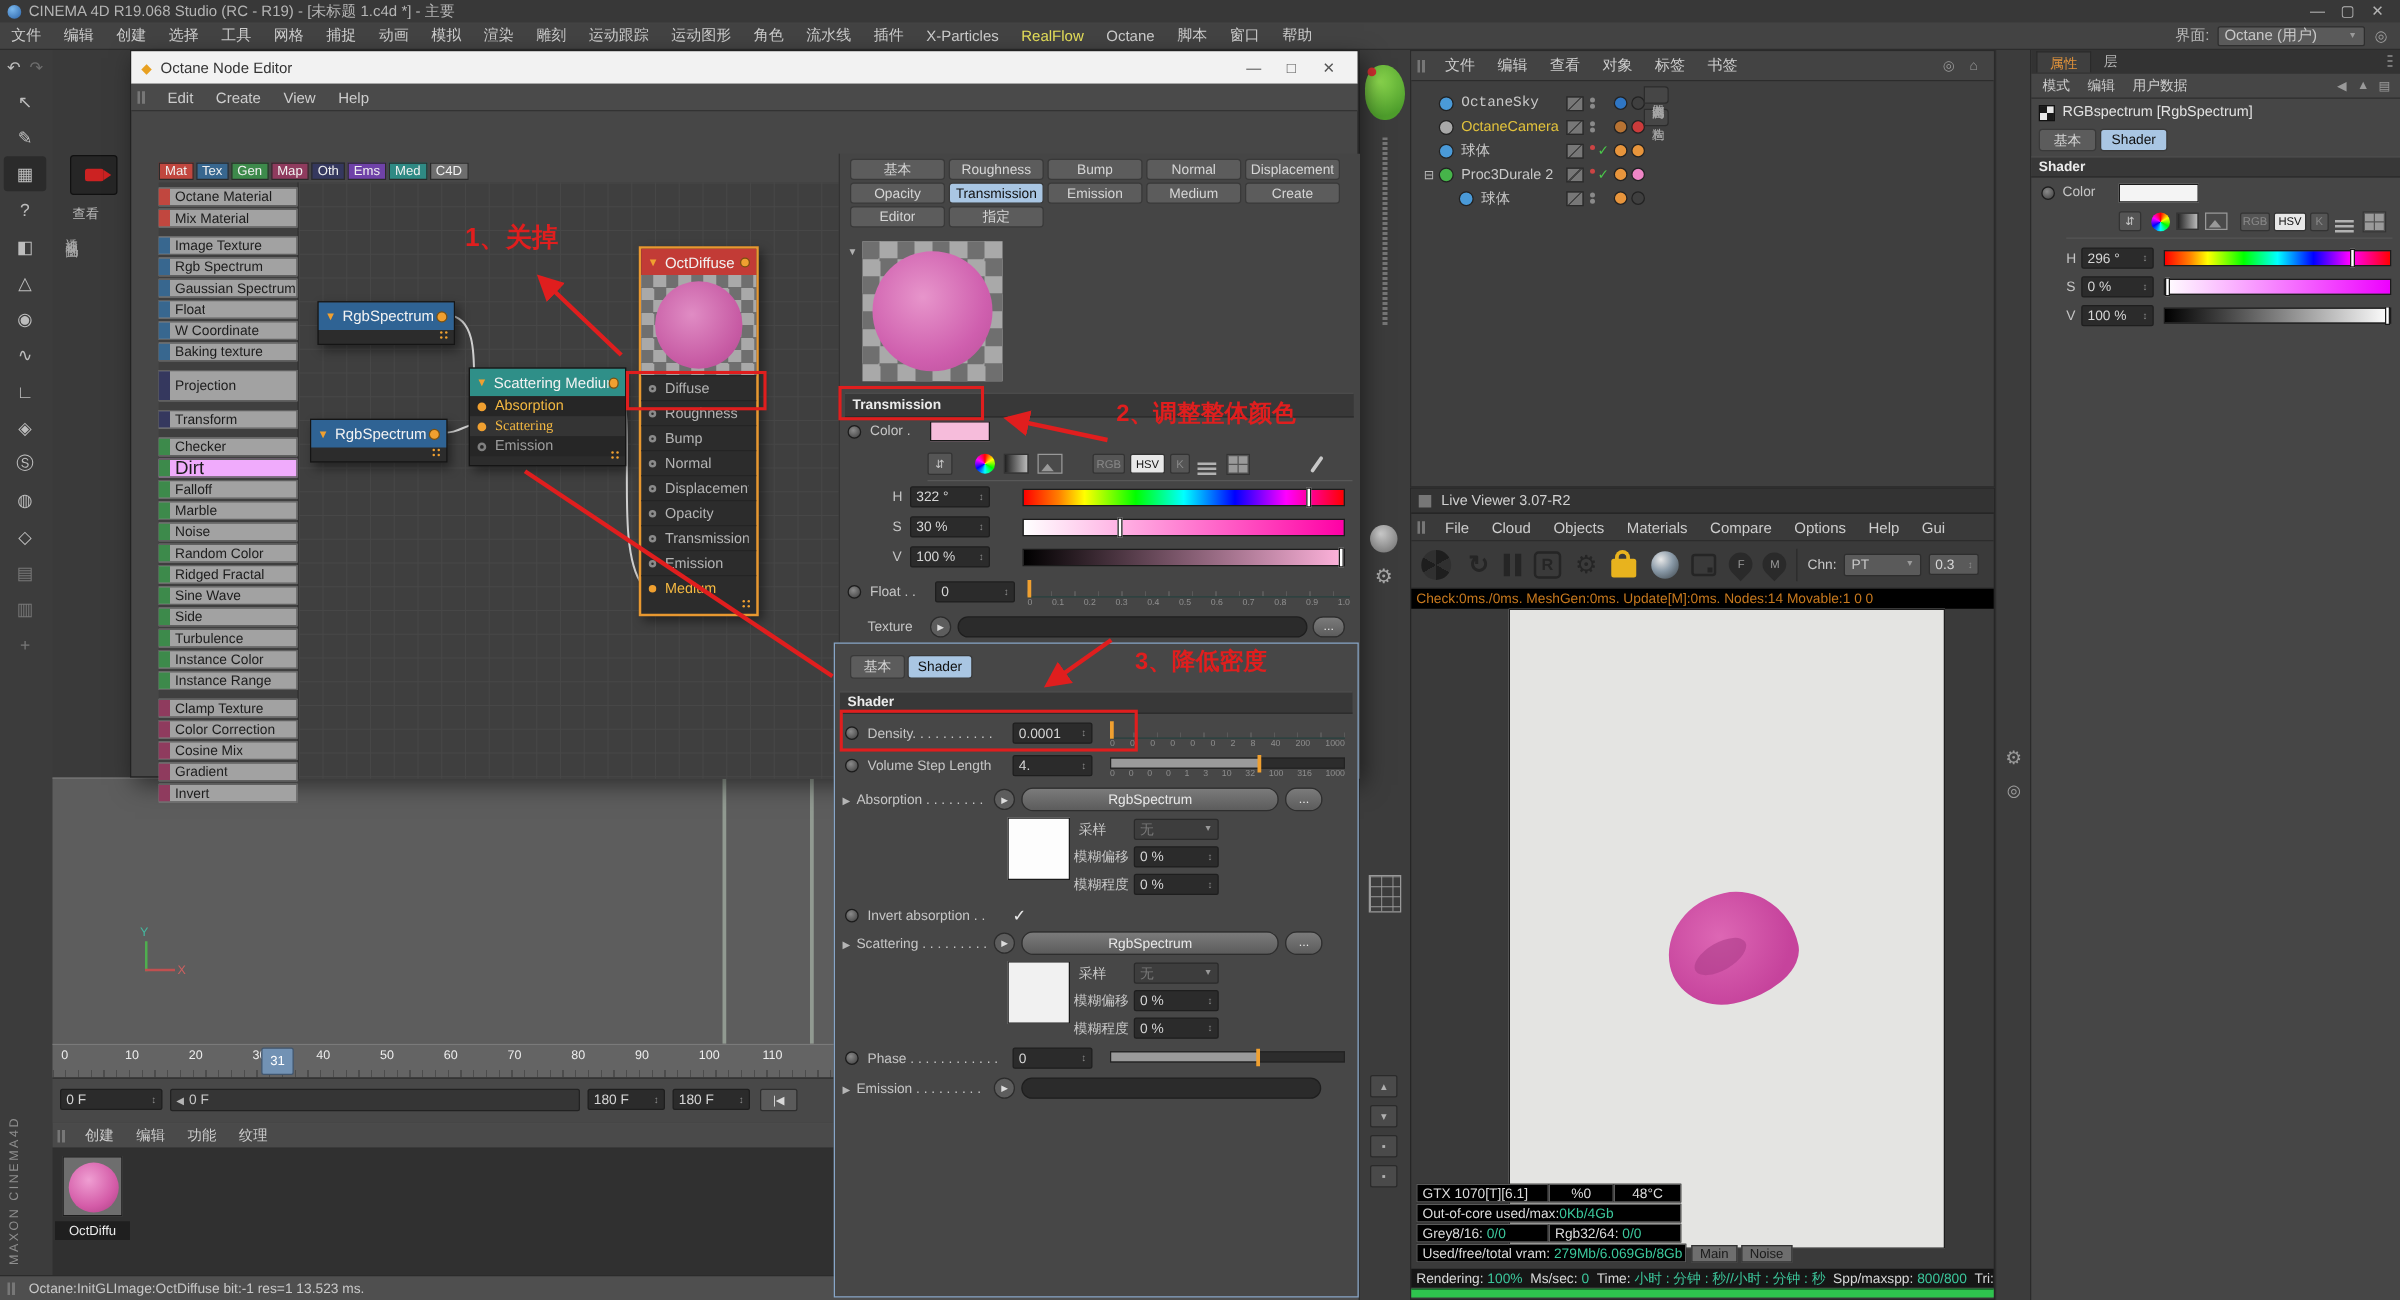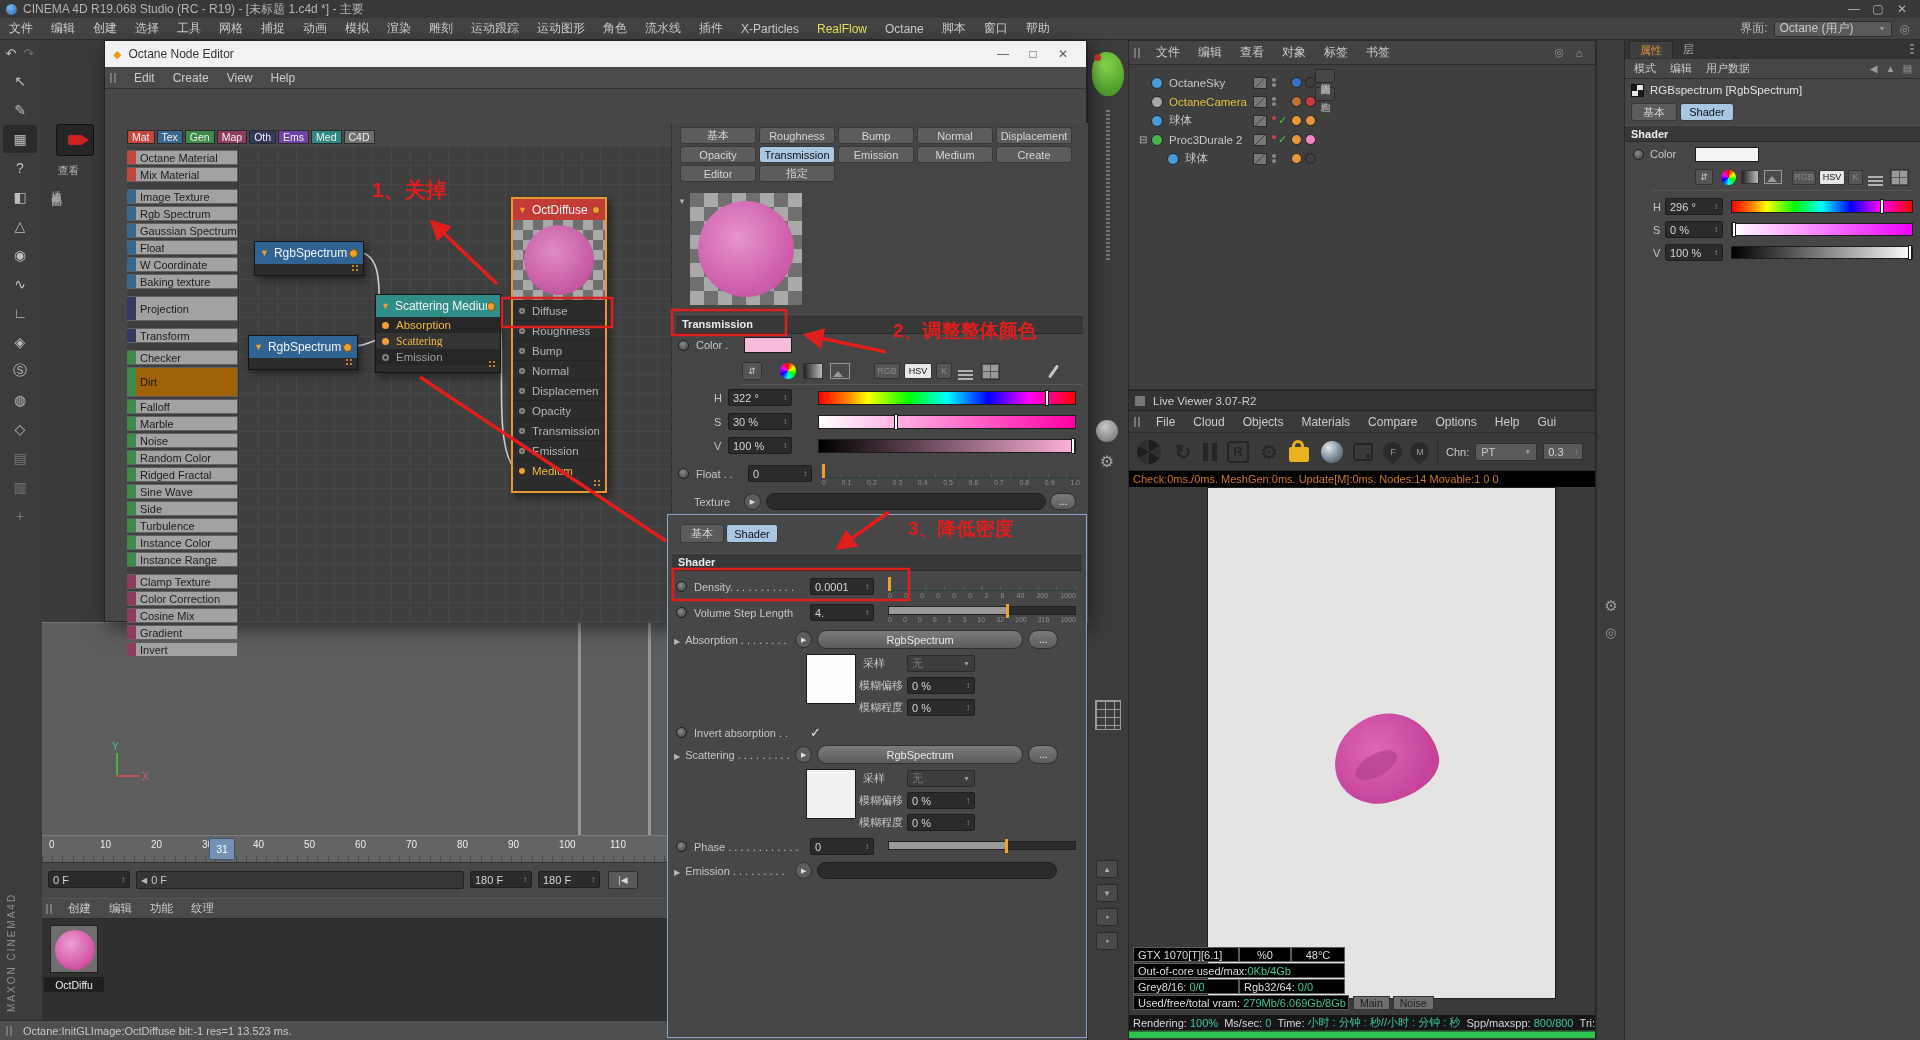--- a/index.html
+++ b/index.html
@@ -291,21 +291,21 @@
         <span class="menu-item" style="color:#cdcdcd;font-size:12px">书签</span>
       </div>
     <span style="margin-left:auto" class="f">
       <span class="fc" style="width:20px;color:#9a9a9a">◎</span>
       <span class="fc" style="width:20px;color:#9a9a9a;margin-right:6px">⌂</span>
     </span>
   </div>
   <div style="padding-top:8px">
 
   <div class="f" style="height:19px;padding-left:10px">
-        <span class="f" style="padding-left: 0px;">
+        <span class="f" style="padding-left: 0px; font-family: Liberation Mono, monospace;">
           <span style="color:#b8b8b8;font-size:10px;width:12px"></span>
           <span style="width: 12px; height: 12px; border-radius: 50%; border: 1px solid rgb(34, 34, 34); margin-right: 6px; background: rgb(74, 154, 216);"></span>
           <span style="font-size: 11.5px; color: rgb(200, 200, 200);">OctaneSky</span>
         </span>
         <span class="f" style="position:absolute;left:124px">
           <span style="width:14px;height:12px;background:linear-gradient(135deg,#777 46%,#444 46% 54%,#777 54%);border:1px solid #2a2a2a;margin-right:5px"></span>
           <span class="dotpair" style="margin-right:2px">
             <span style="background: rgb(138, 138, 138);"></span>
             <span style="background: rgb(138, 138, 138);"></span>
           </span>
@@ -676,21 +676,21 @@
           <span class="nw">Projection</span>
         </div>
         <div class="f" style="height: 15px; background: rgb(162, 162, 162); border-top: 1px solid rgb(96, 96, 96); border-right: 1px solid rgb(96, 96, 96); border-bottom: 1px solid rgb(96, 96, 96); border-image: initial; border-left: none; color: rgb(28, 28, 28); font-size: 11px; margin-top: 7px;">
           <span style="width: 9px; height: 100%; margin-right: 4px; flex: 0 0 auto; background: rgb(53, 56, 94);"></span>
           <span class="nw">Transform</span>
         </div>
         <div class="f" style="height: 15px; background: rgb(162, 162, 162); border-top: 1px solid rgb(96, 96, 96); border-right: 1px solid rgb(96, 96, 96); border-bottom: 1px solid rgb(96, 96, 96); border-image: initial; border-left: none; color: rgb(28, 28, 28); font-size: 11px; margin-top: 7px;">
           <span style="width: 9px; height: 100%; margin-right: 4px; flex: 0 0 auto; background: rgb(61, 138, 75);"></span>
           <span class="nw">Checker</span>
         </div>
-        <div class="f" style="height: 30px; background: #a16207; border-top: 1px solid rgb(96, 96, 96); border-right: 1px solid rgb(96, 96, 96); border-bottom: 1px solid rgb(96, 96, 96); border-image: initial; border-left: none; color: rgb(28, 28, 28); font-size: 11px; margin-top: 2px;">
+        <div class="f" style="height: 15px; background: #f0abfc; border-top: 1px solid rgb(96, 96, 96); border-right: 1px solid rgb(96, 96, 96); border-bottom: 1px solid rgb(96, 96, 96); border-image: initial; border-left: none; color: rgb(28, 28, 28); font-size: 15px; margin-top: 2px;">
           <span style="width: 9px; height: 100%; margin-right: 4px; flex: 0 0 auto; background: rgb(61, 138, 75);"></span>
           <span class="nw">Dirt</span>
         </div>
         <div class="f" style="height: 15px; background: rgb(162, 162, 162); border-top: 1px solid rgb(96, 96, 96); border-right: 1px solid rgb(96, 96, 96); border-bottom: 1px solid rgb(96, 96, 96); border-image: initial; border-left: none; color: rgb(28, 28, 28); font-size: 11px; margin-top: 2px;">
           <span style="width: 9px; height: 100%; margin-right: 4px; flex: 0 0 auto; background: rgb(61, 138, 75);"></span>
           <span class="nw">Falloff</span>
         </div>
         <div class="f" style="height: 15px; background: rgb(162, 162, 162); border-top: 1px solid rgb(96, 96, 96); border-right: 1px solid rgb(96, 96, 96); border-bottom: 1px solid rgb(96, 96, 96); border-image: initial; border-left: none; color: rgb(28, 28, 28); font-size: 11px; margin-top: 2px;">
           <span style="width: 9px; height: 100%; margin-right: 4px; flex: 0 0 auto; background: rgb(61, 138, 75);"></span>
           <span class="nw">Marble</span>

